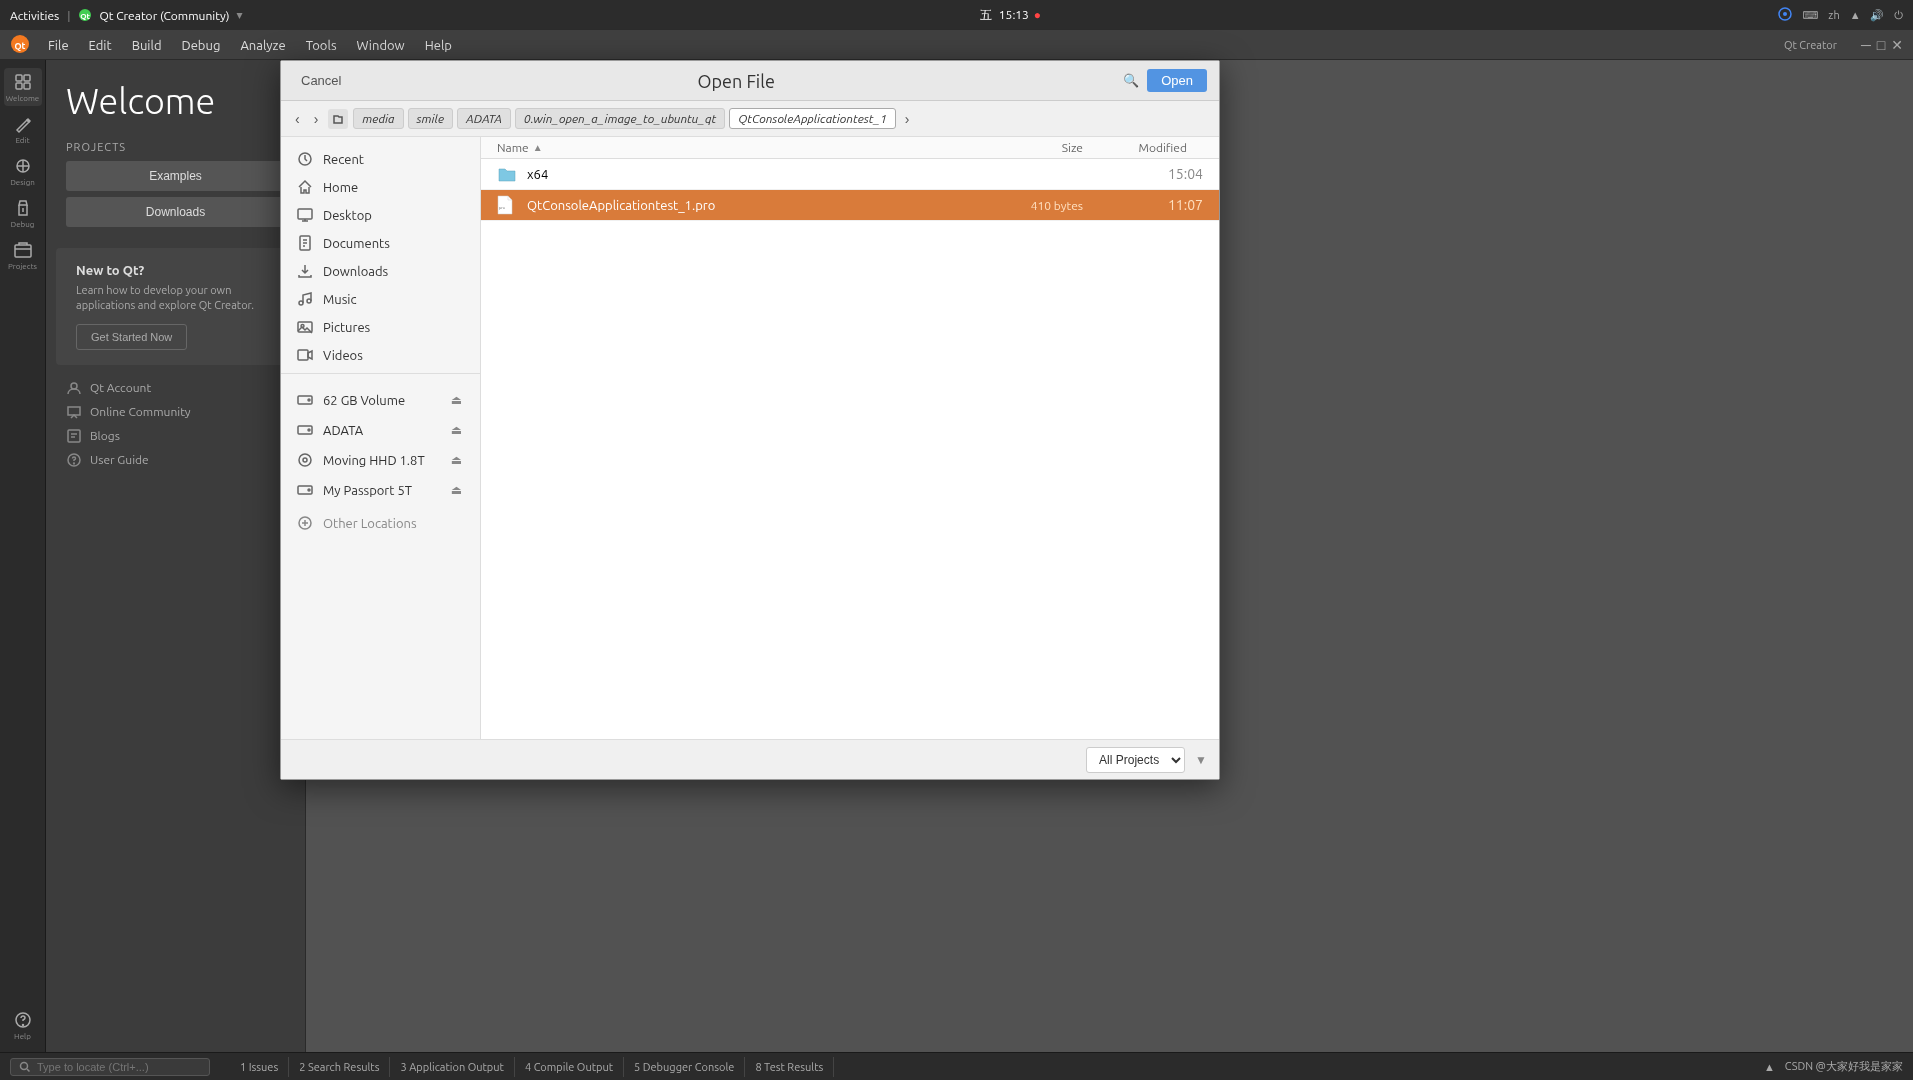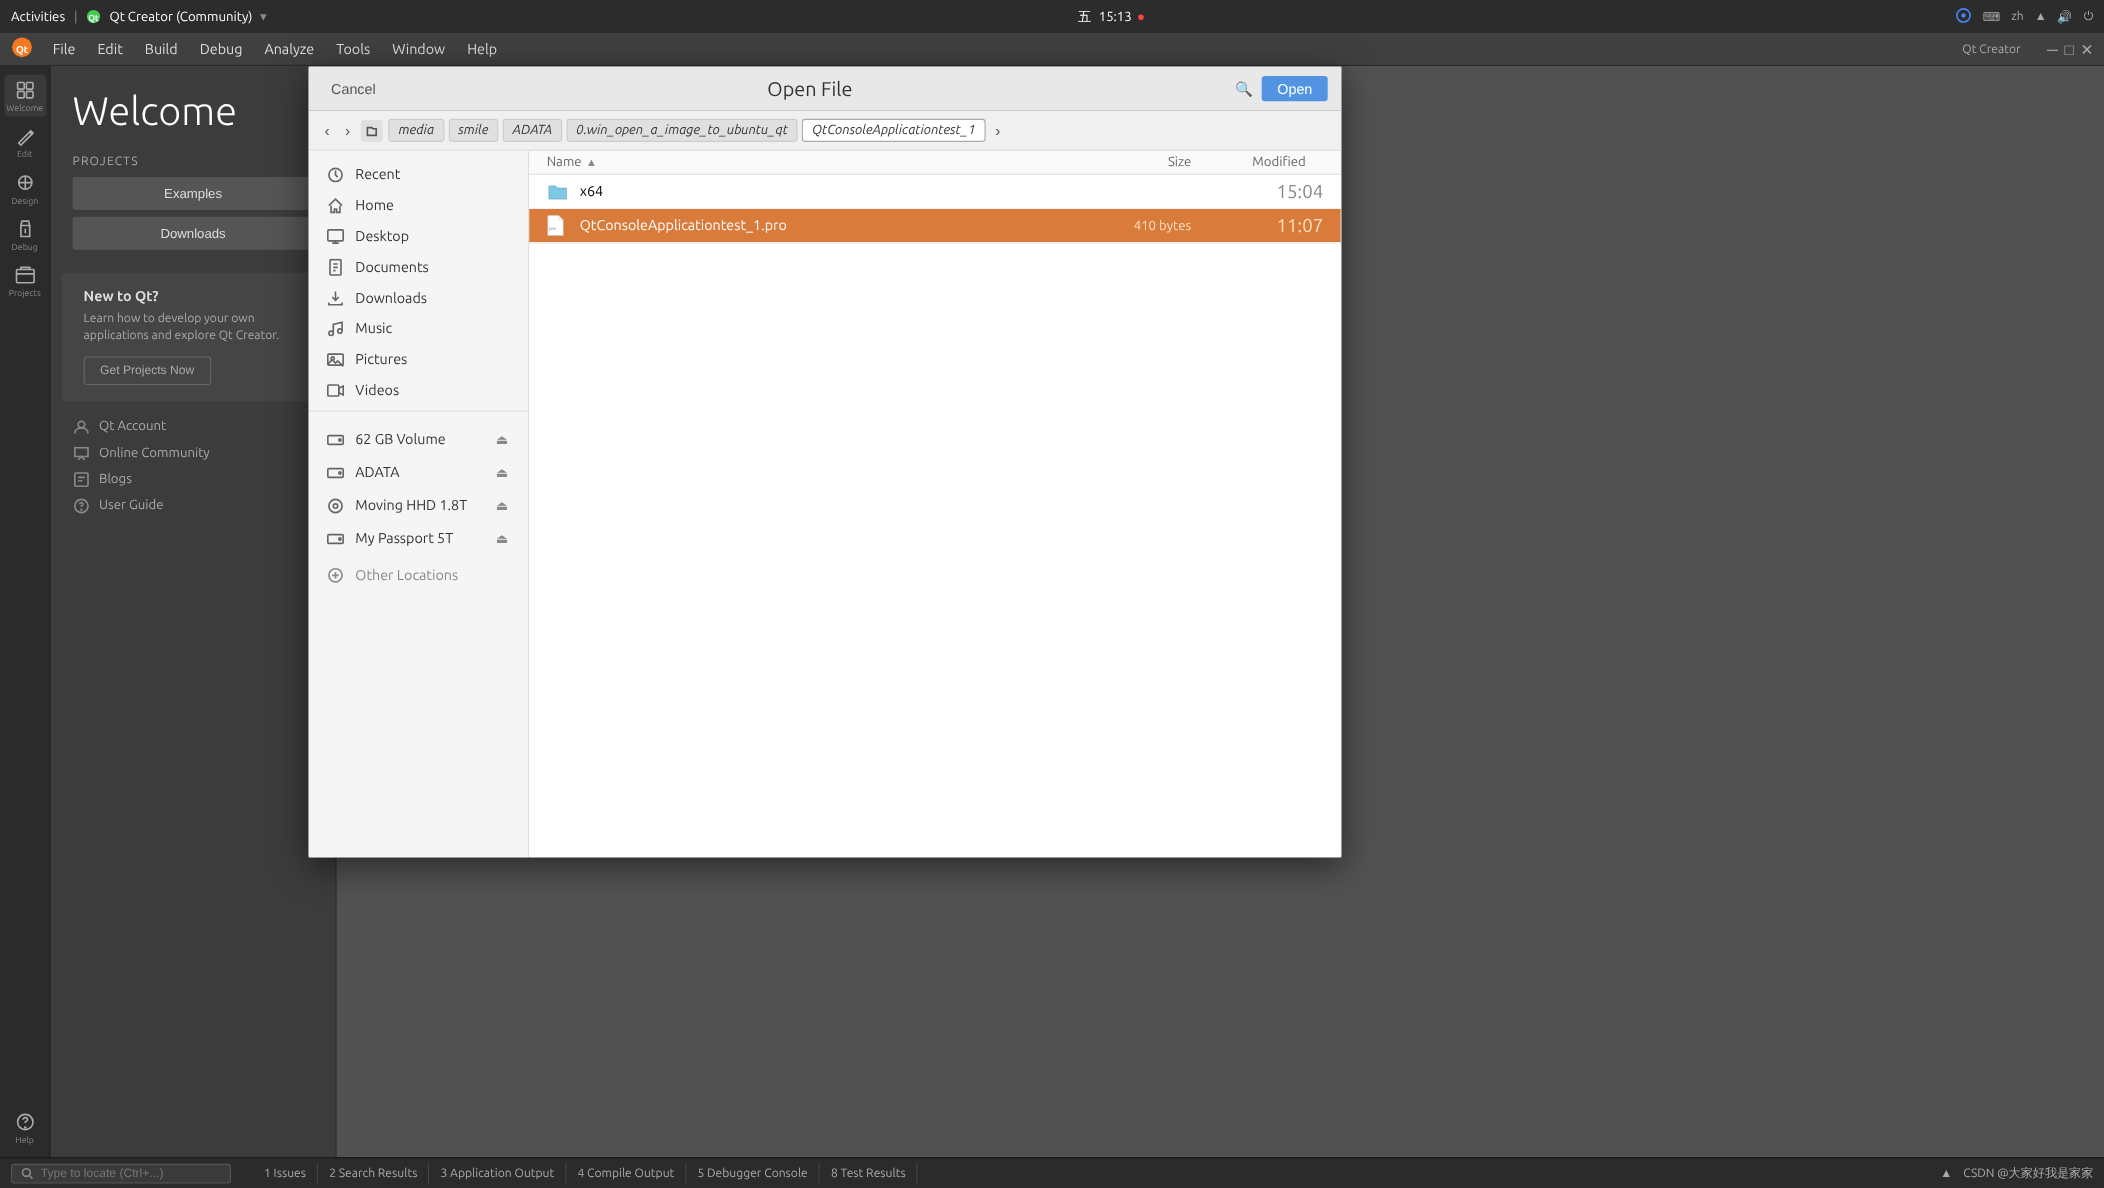--- a/index.html
+++ b/index.html
@@ -400,21 +400,21 @@
     .file-item.selected { background: #d97b3a; color: #fff; }
     .file-item-icon {
       width: 20px;
       height: 20px;
       margin-right: 10px;
       flex-shrink: 0;
     }
     .file-item-name { flex: 1; }
     .file-item-size { width: 100px; text-align: right; font-size: 12px; color: #888; }
     .file-item.selected .file-item-size { color: #ffe0c0; }
-    .file-item-modified { width: 120px; text-align: right; font-size: 17px; color: #888; padding-right: 0; }
+    .file-item-modified { width: 120px; text-align: right; font-size: 14px; color: #888; padding-right: 0; }
     .file-item.selected .file-item-modified { color: #ffe0c0; }
 
     
     .dialog-bottom {
       height: 40px;
       background: #f0f0f0;
       border-top: 1px solid #ddd;
       display: flex;
       align-items: center;
       justify-content: flex-end;
@@ -558,21 +558,21 @@
     <div class="welcome-panel">
       <div class="welcome-title">Welcome</div>
       <div class="welcome-section">
         <div class="section-label">Projects</div>
         <button class="welcome-btn">Examples</button>
         <button class="welcome-btn">Downloads</button>
       </div>
       <div class="new-to-qt">
         <h3>New to Qt?</h3>
         <p>Learn how to develop your own applications and explore Qt Creator.</p>
-        <button class="get-started-btn">Get Projects Now</button>
+        <button class="get-started-btn">Get Started Now</button>
       </div>
       <div class="welcome-links">
         <div class="welcome-link">
           <svg class="welcome-link-icon" viewBox="0 0 16 16" fill="none" stroke="#888" stroke-width="1.5">
             <circle cx="8" cy="6" r="3"></circle>
             <path d="M2 14c0-3 2.7-5 6-5s6 2 6 5"></path>
           </svg>
           <span>Qt Account</span>
         </div>
         <div class="welcome-link">
@@ -807,13 +807,19 @@
             </svg>
           </div>
           <span class="file-item-name">QtConsoleApplicationtest_1.pro</span>
           <span class="file-item-size">410 bytes</span>
           <span class="file-item-modified">11:07</span>
         </div>
       </div>
     </div>
   </div>
 
+  <div class="dialog-bottom">
+    <select class="filter-select">
+      <option>All Projects</option>
+    </select>
+    <span style="color:#888; font-size:12px; margin-left:2px;">▼</span>
+  </div>
 </div>
 
 </body></html>

